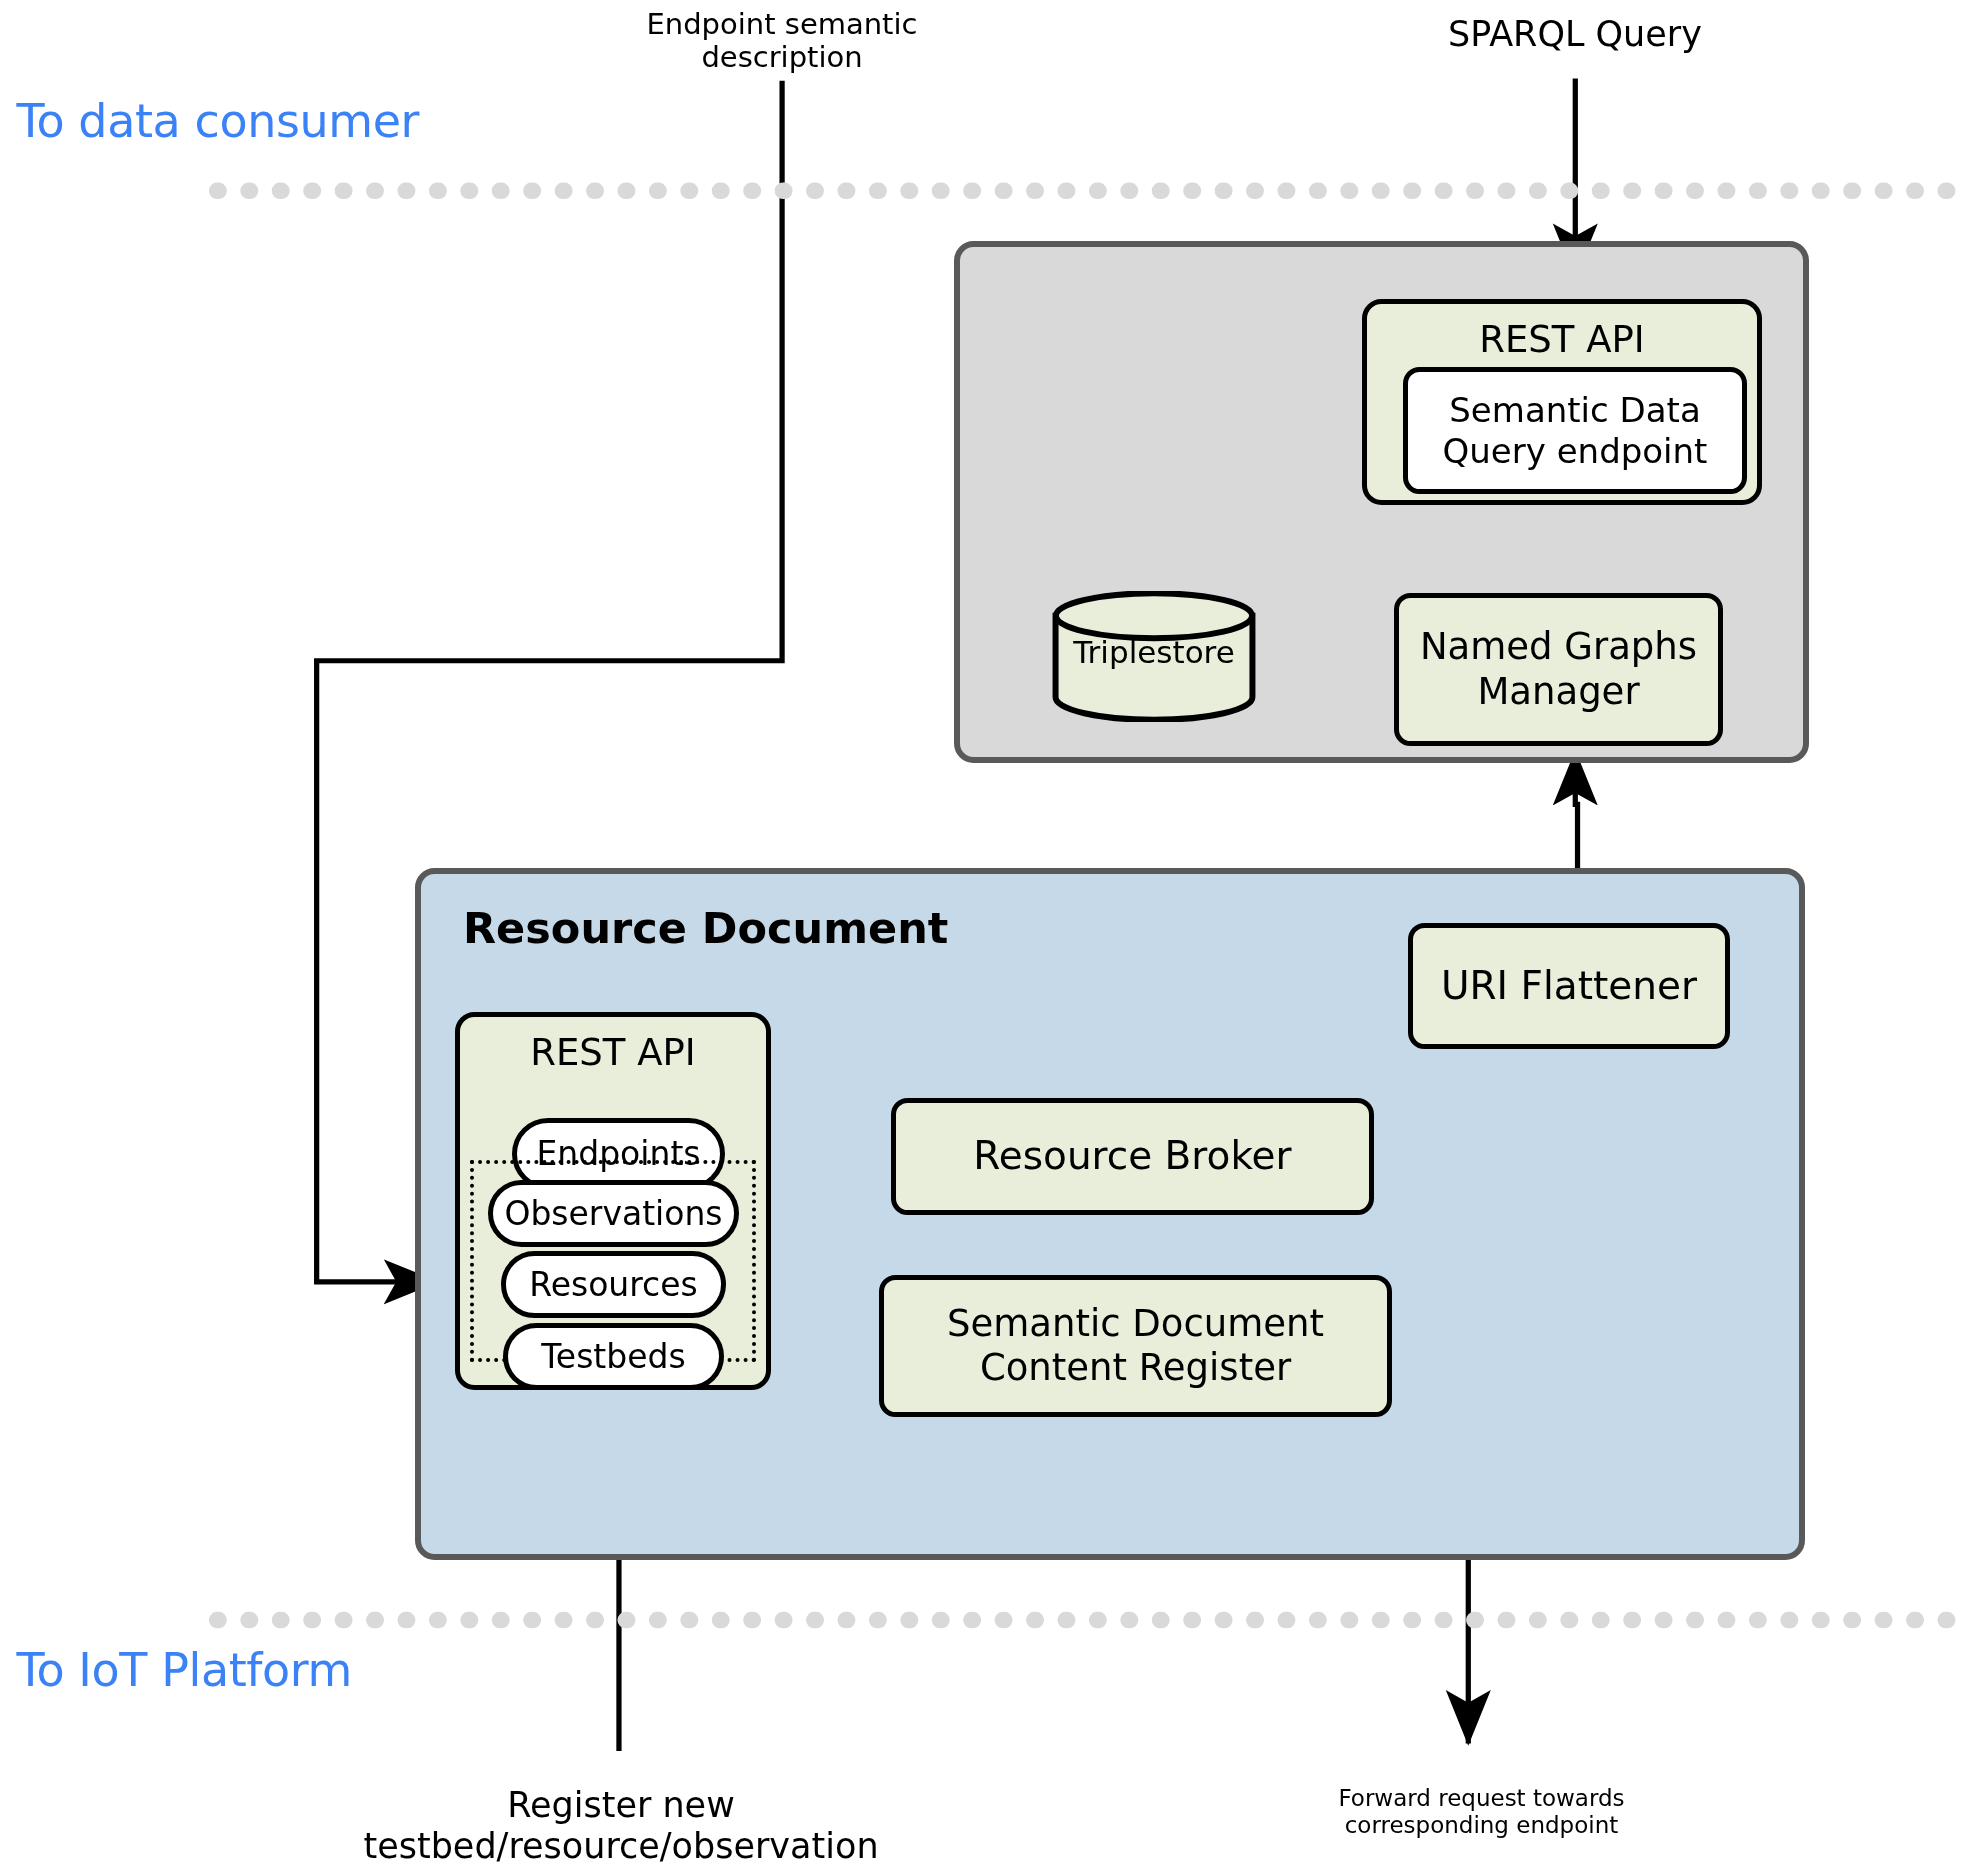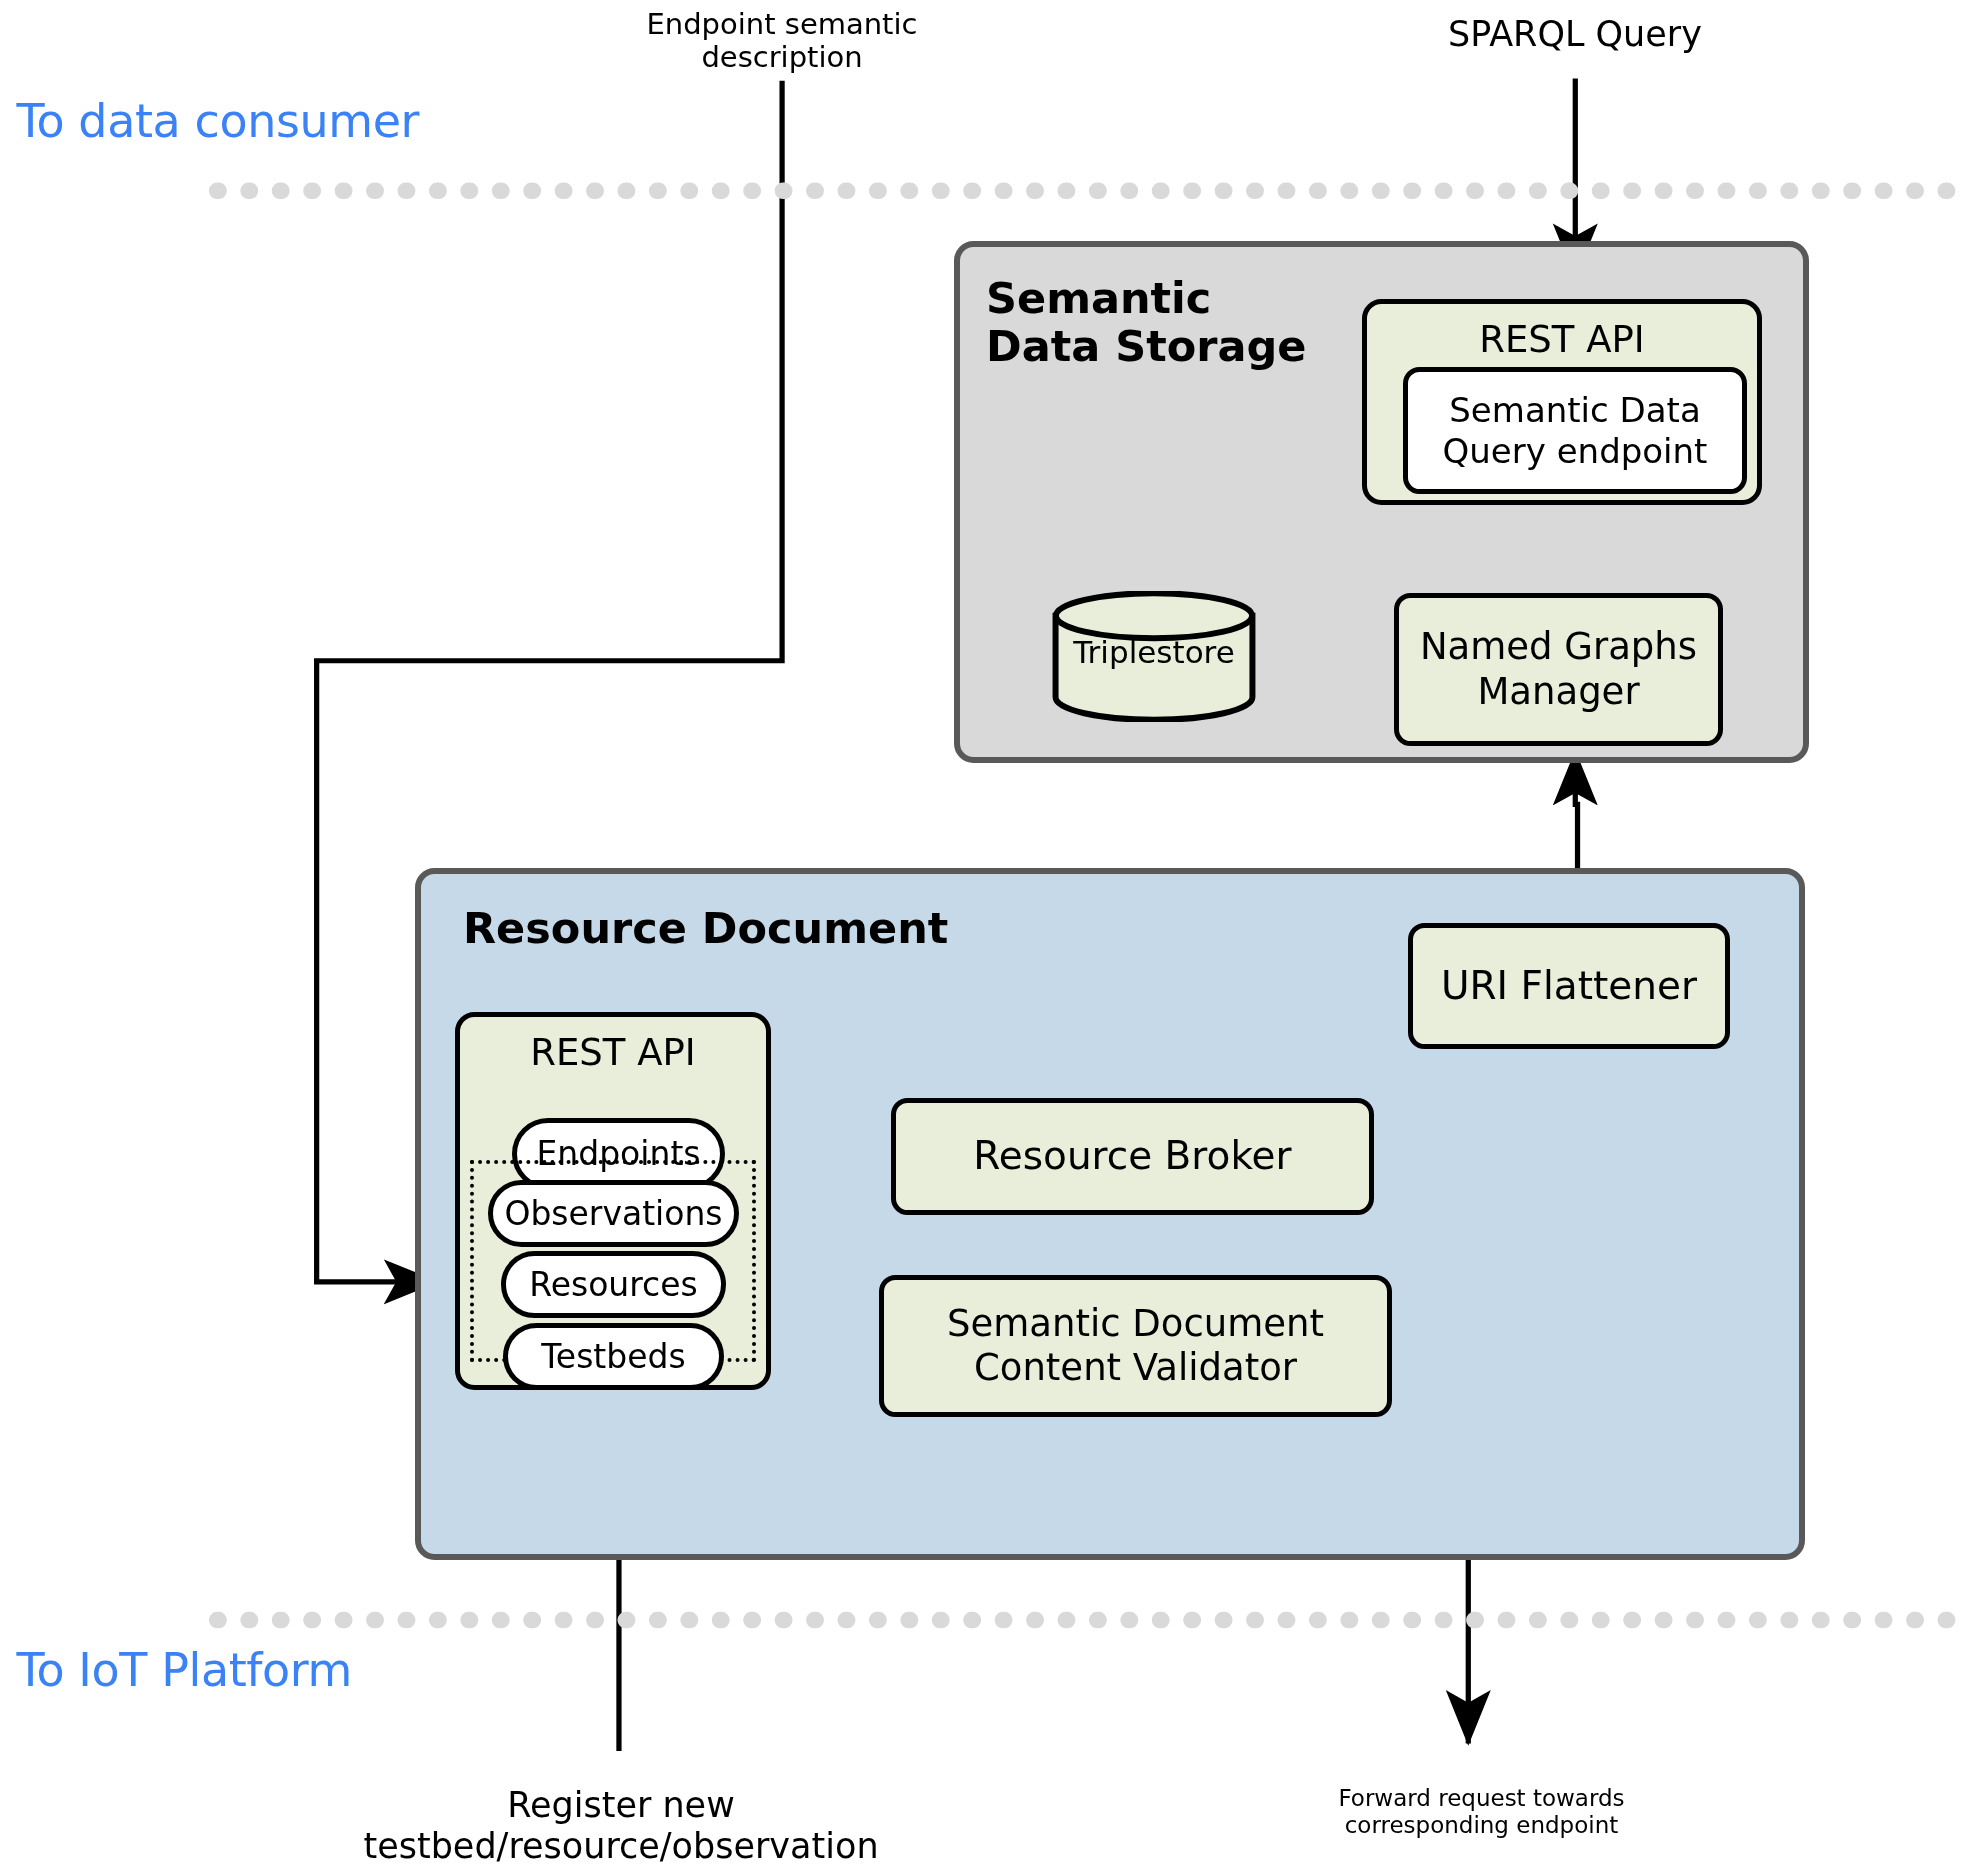--- a/index.html
+++ b/index.html
@@ -161,22 +161,20 @@
   <div class="lbl" style="left:1388px; top:13.5px; width:374px; font-size:35px;">SPARQL Query</div>
 
   <div class="lbl" style="left:299px; top:1785px; width:644px; font-size:35px;">Register new
 testbed/resource/observation</div>
 
   <div class="lbl" style="left:1197px; top:1785px; width:569px; font-size:23px;">Forward request towards
 corresponding endpoint</div>
 
   <div class="bigbox gray" style="left:954px; top:241px; width:855px; height:522px;"></div>
 
-  <div class="bigbox-title" style="left:986px; top:274px; width:352px; font-size:43px;">Semantic
-Data Storage</div>
 
   <div class="node api-title" style="left:1362px; top:299px; width:400px; height:206px; font-size:37px; border-radius:19.5px;">
     <span>REST API</span>
   </div>
 
   <div class="node white" style="left:1403px; top:367px; width:344px; height:127px; font-size:34px; border-radius:16.5px;">
     <span>Semantic Data
 Query endpoint</span>
   </div>
 
@@ -218,21 +216,21 @@
   <div class="node white pill" style="left:503px; top:1323px; width:221px; height:67px; font-size:33px;">
     <span>Testbeds</span>
   </div>
 
   <div class="node" style="left:891px; top:1098px; width:483px; height:117px; font-size:39px;">
     <span>Resource Broker</span>
   </div>
 
   <div class="node" style="left:879px; top:1275px; width:513px; height:142px; font-size:37px;">
     <span>Semantic Document
-Content Validator</span>
+Content Register</span>
   </div>
 
   <div class="node" style="left:1408px; top:923px; width:322px; height:126px; font-size:39px;">
     <span>URI Flattener</span>
   </div>
 
 </div>
 
 
 </body></html>

